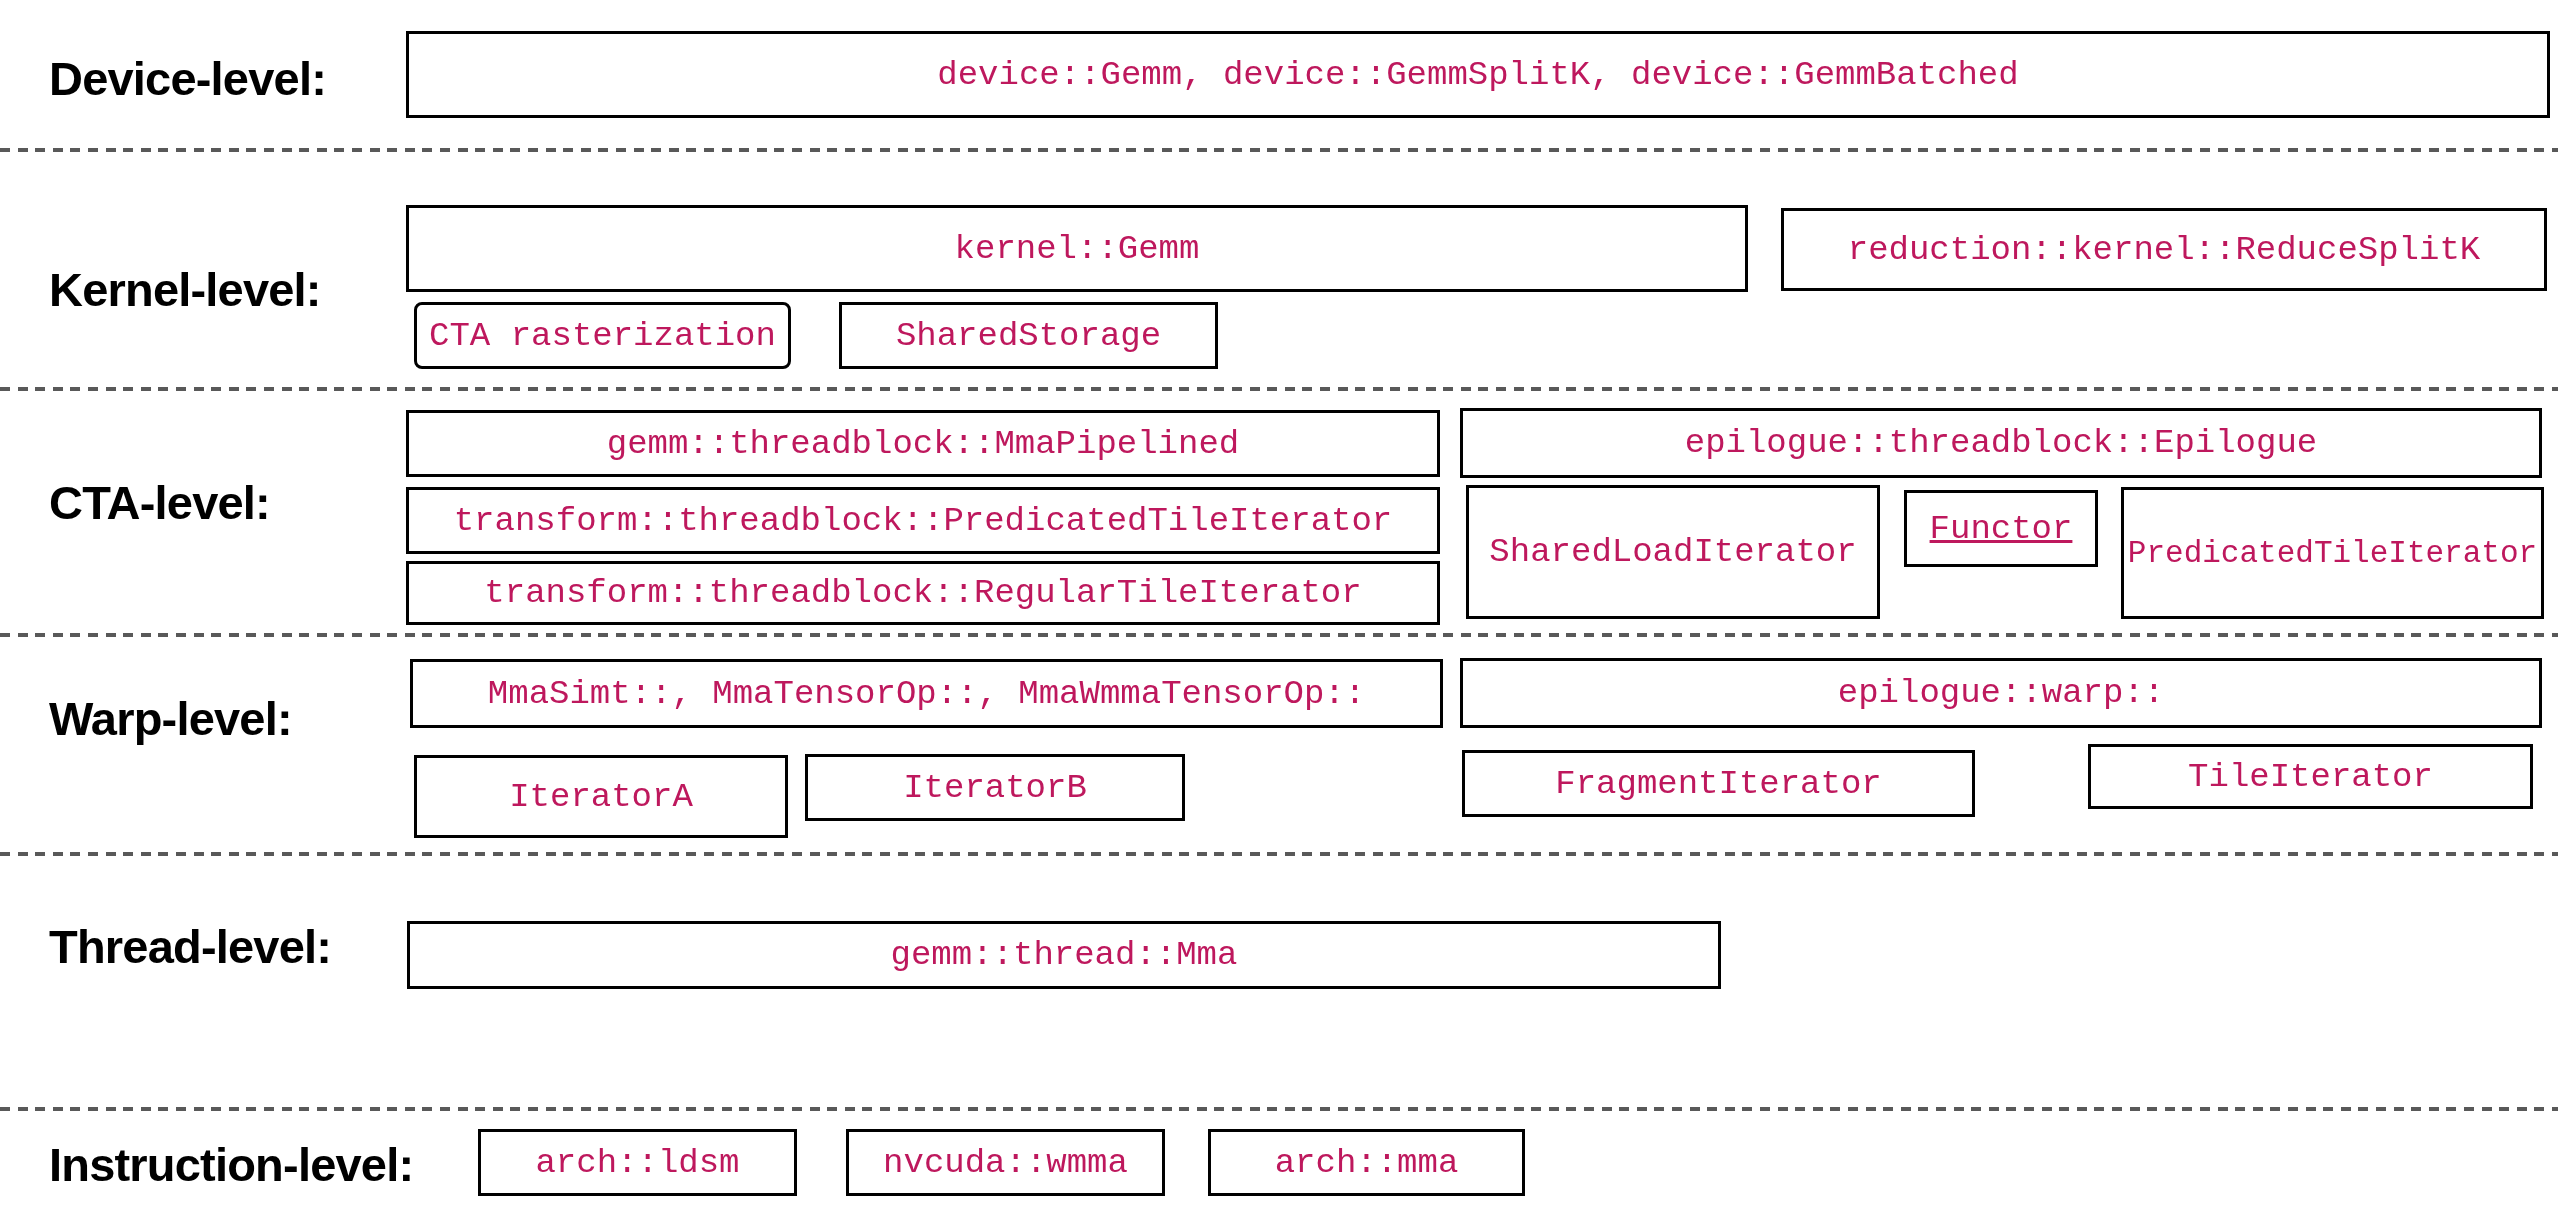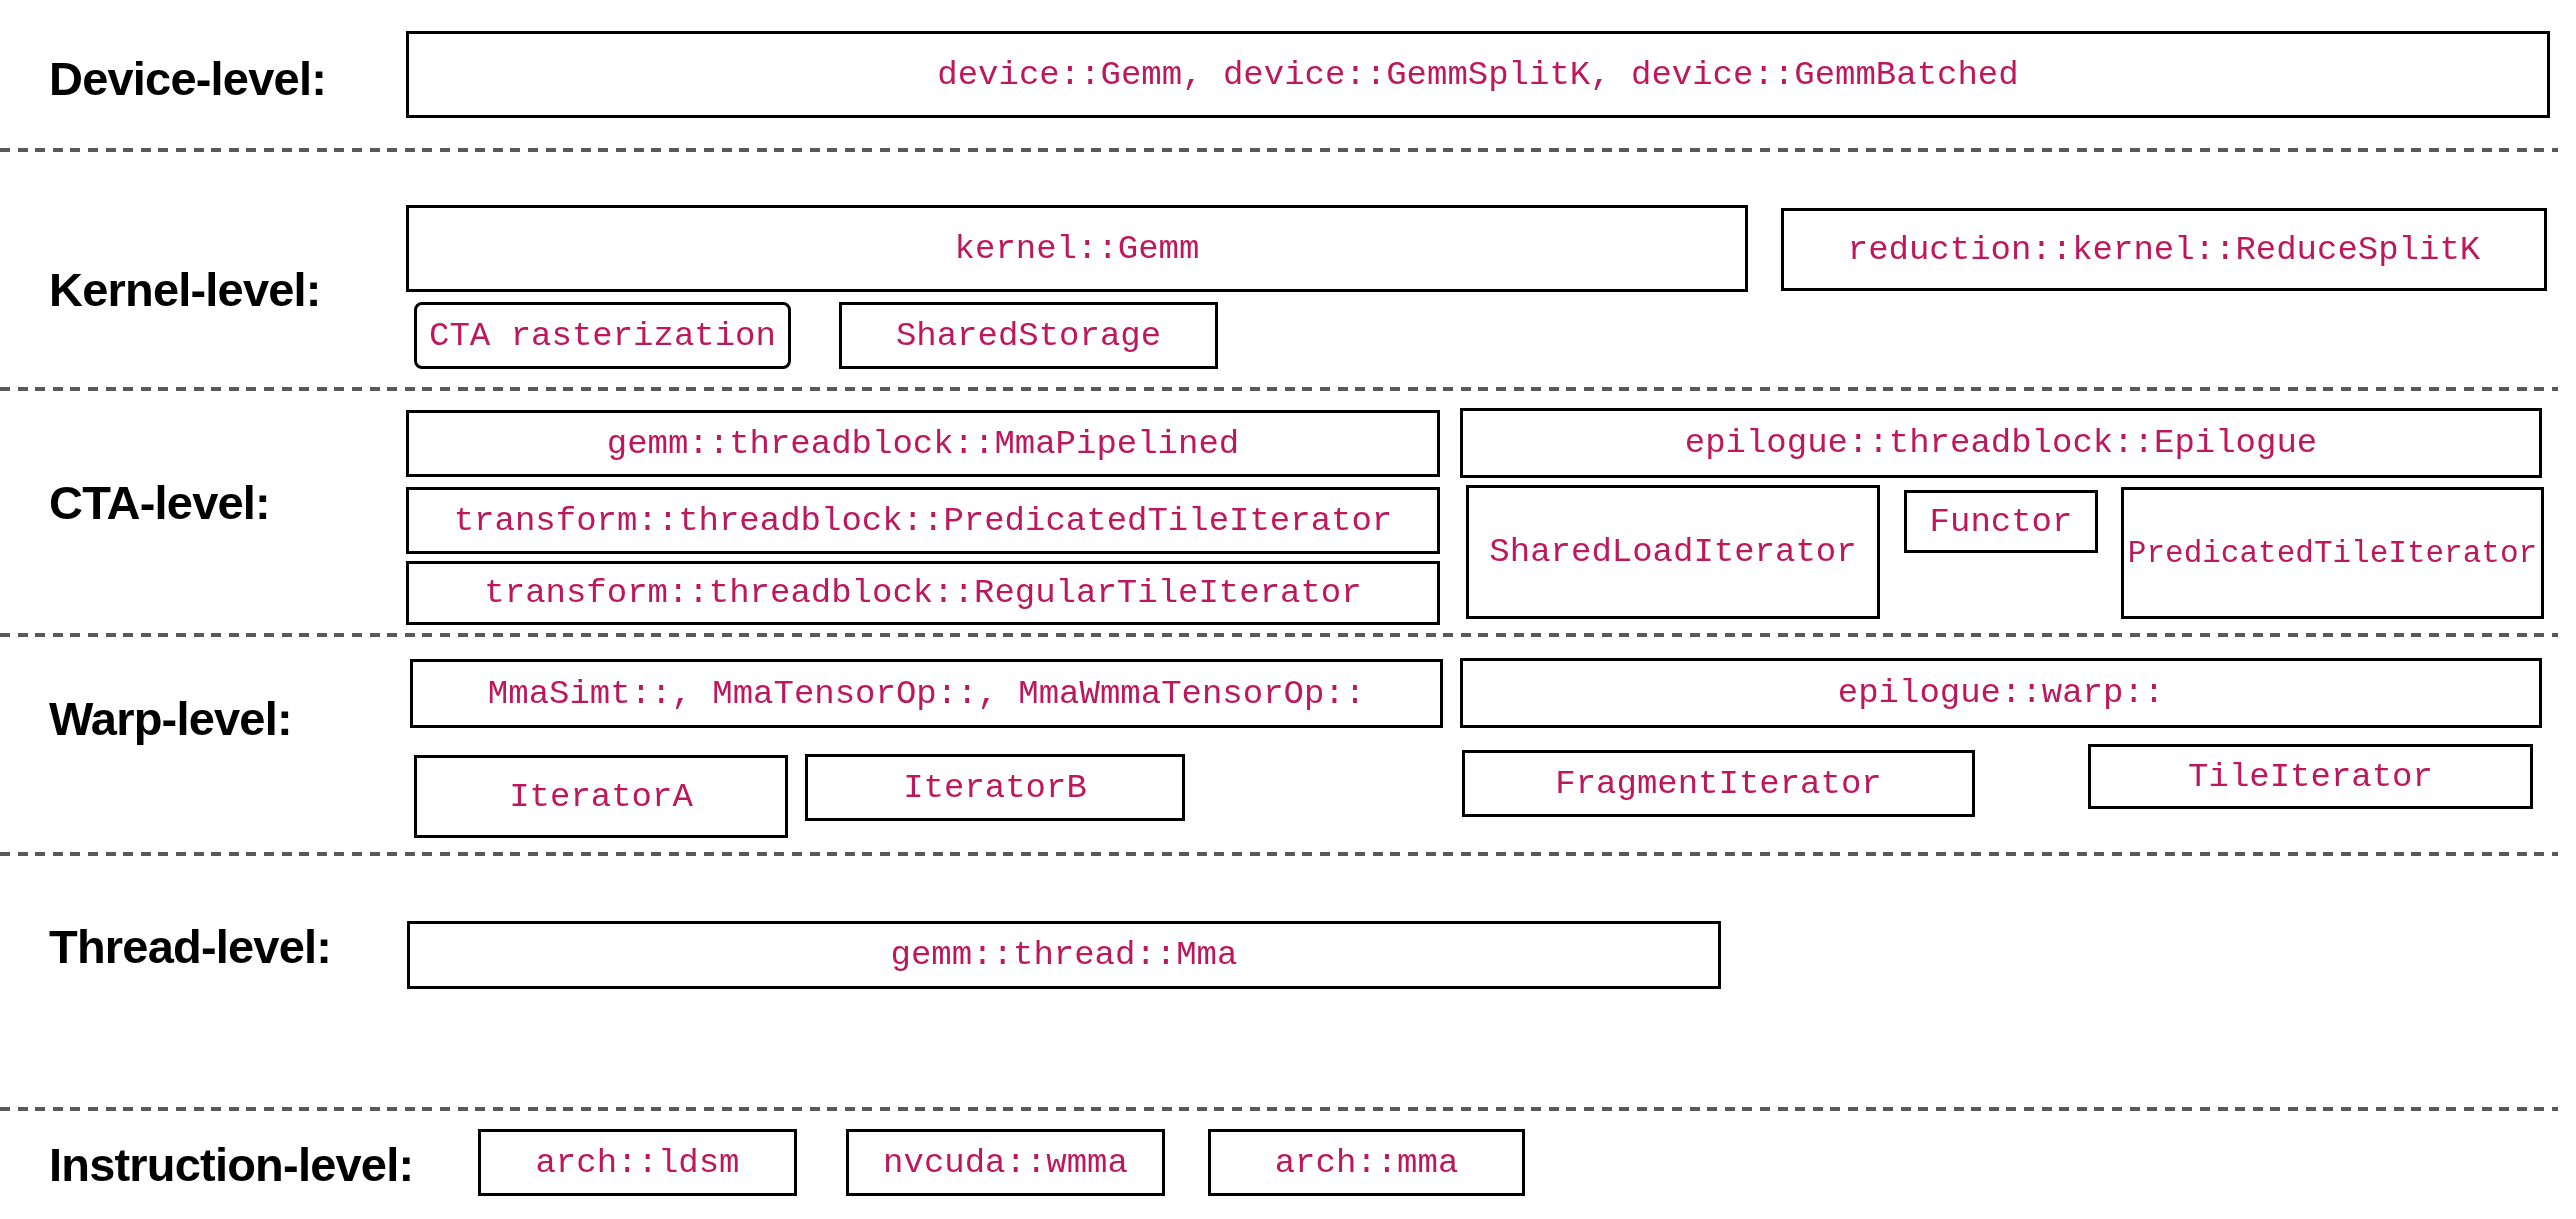--- a/index.html
+++ b/index.html
@@ -69,21 +69,21 @@
   #box-kernel-gemm     { left: 406px;  top: 205px;  width: 1342px; height: 87px; }
   #box-reduce-splitk   { left: 1781px; top: 208px;  width: 766px; height: 83px; }
   #box-cta-raster      { left: 414px;  top: 302px;  width: 377px;  height: 67px; border-radius: 8px; }
   #box-shared-storage  { left: 839px; top: 302px;  width: 379px;  height: 67px; }
 
   #box-mma-pipelined   { left: 406px;  top: 410px;  width: 1034px; height: 67px; }
   #box-tb-pred-tile    { left: 406px;  top: 487px;  width: 1034px; height: 67px; }
   #box-tb-reg-tile     { left: 406px;  top: 561px;  width: 1034px; height: 64px; }
   #box-epilogue-tb     { left: 1460px; top: 408px;  width: 1082px; height: 70px; }
   #box-shared-load-it  { left: 1466px; top: 485px;  width: 414px;  height: 134px; }
-  #box-functor         { left: 1904px; top: 490px;  width: 194px;  height: 63px; }
+  #box-functor         { left: 1904px; top: 490px;  width: 194px;  height: 77px; text-decoration: underline; }
   #box-pred-tile-right { left: 2121px; top: 487px;  width: 423px;  height: 132px; }
 
   #box-mma-simt        { left: 410px;  top: 659px;  width: 1033px; height: 69px; }
   #box-iterator-a      { left: 414px;  top: 755px;  width: 374px;  height: 83px; }
   #box-iterator-b      { left: 805px; top: 754px;  width: 380px;  height: 67px; }
   #box-epilogue-warp   { left: 1460px; top: 658px;  width: 1082px; height: 70px; }
   #box-fragment-it     { left: 1462px; top: 750px;  width: 513px;  height: 67px; }
   #box-tile-it         { left: 2088px; top: 744px;  width: 445px;  height: 65px; }
 
   #box-thread-mma      { left: 407px;  top: 921px; width: 1314px; height: 68px; }

